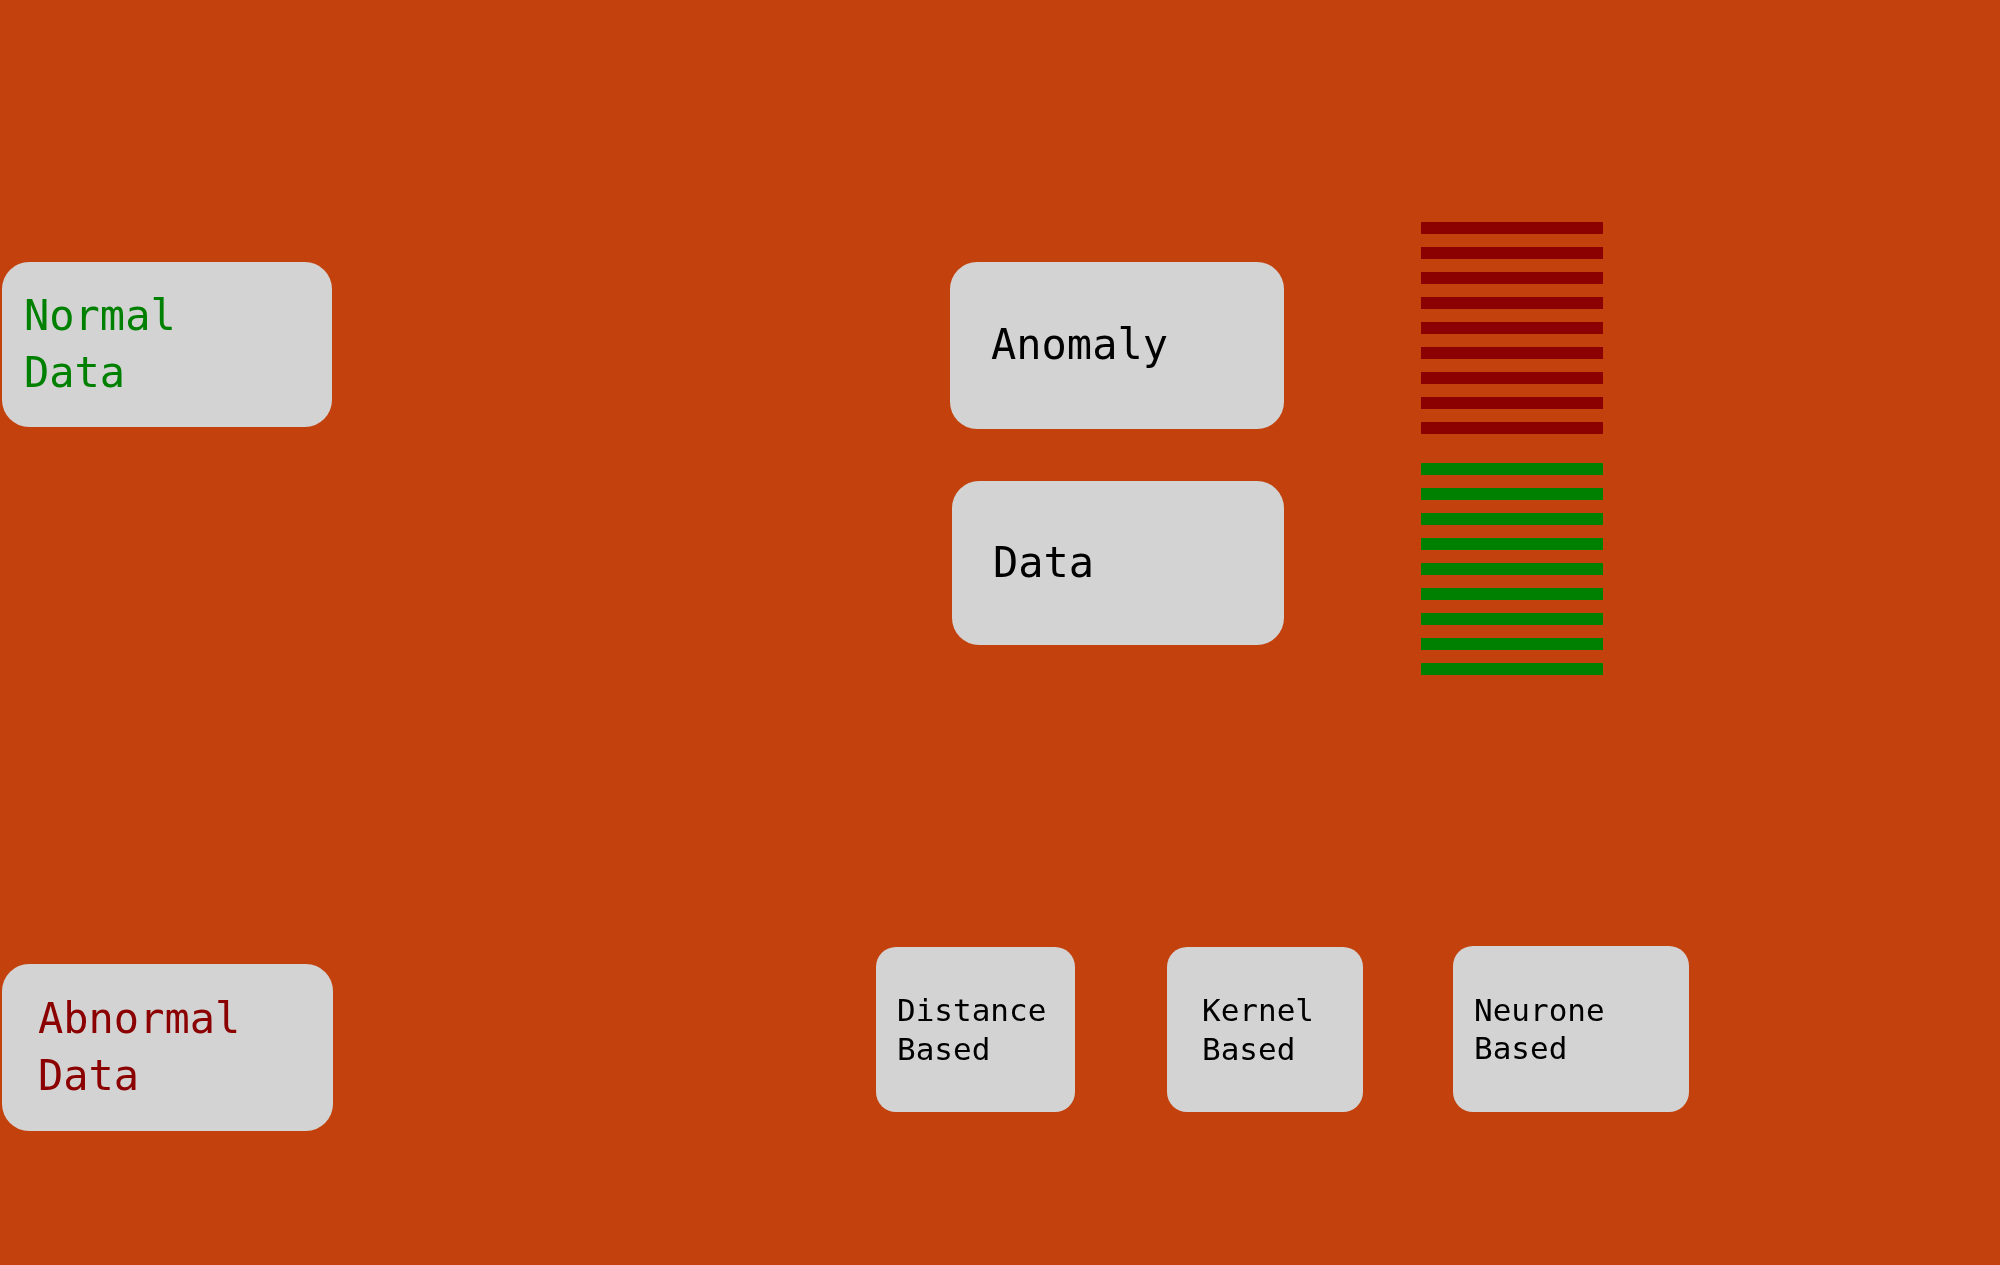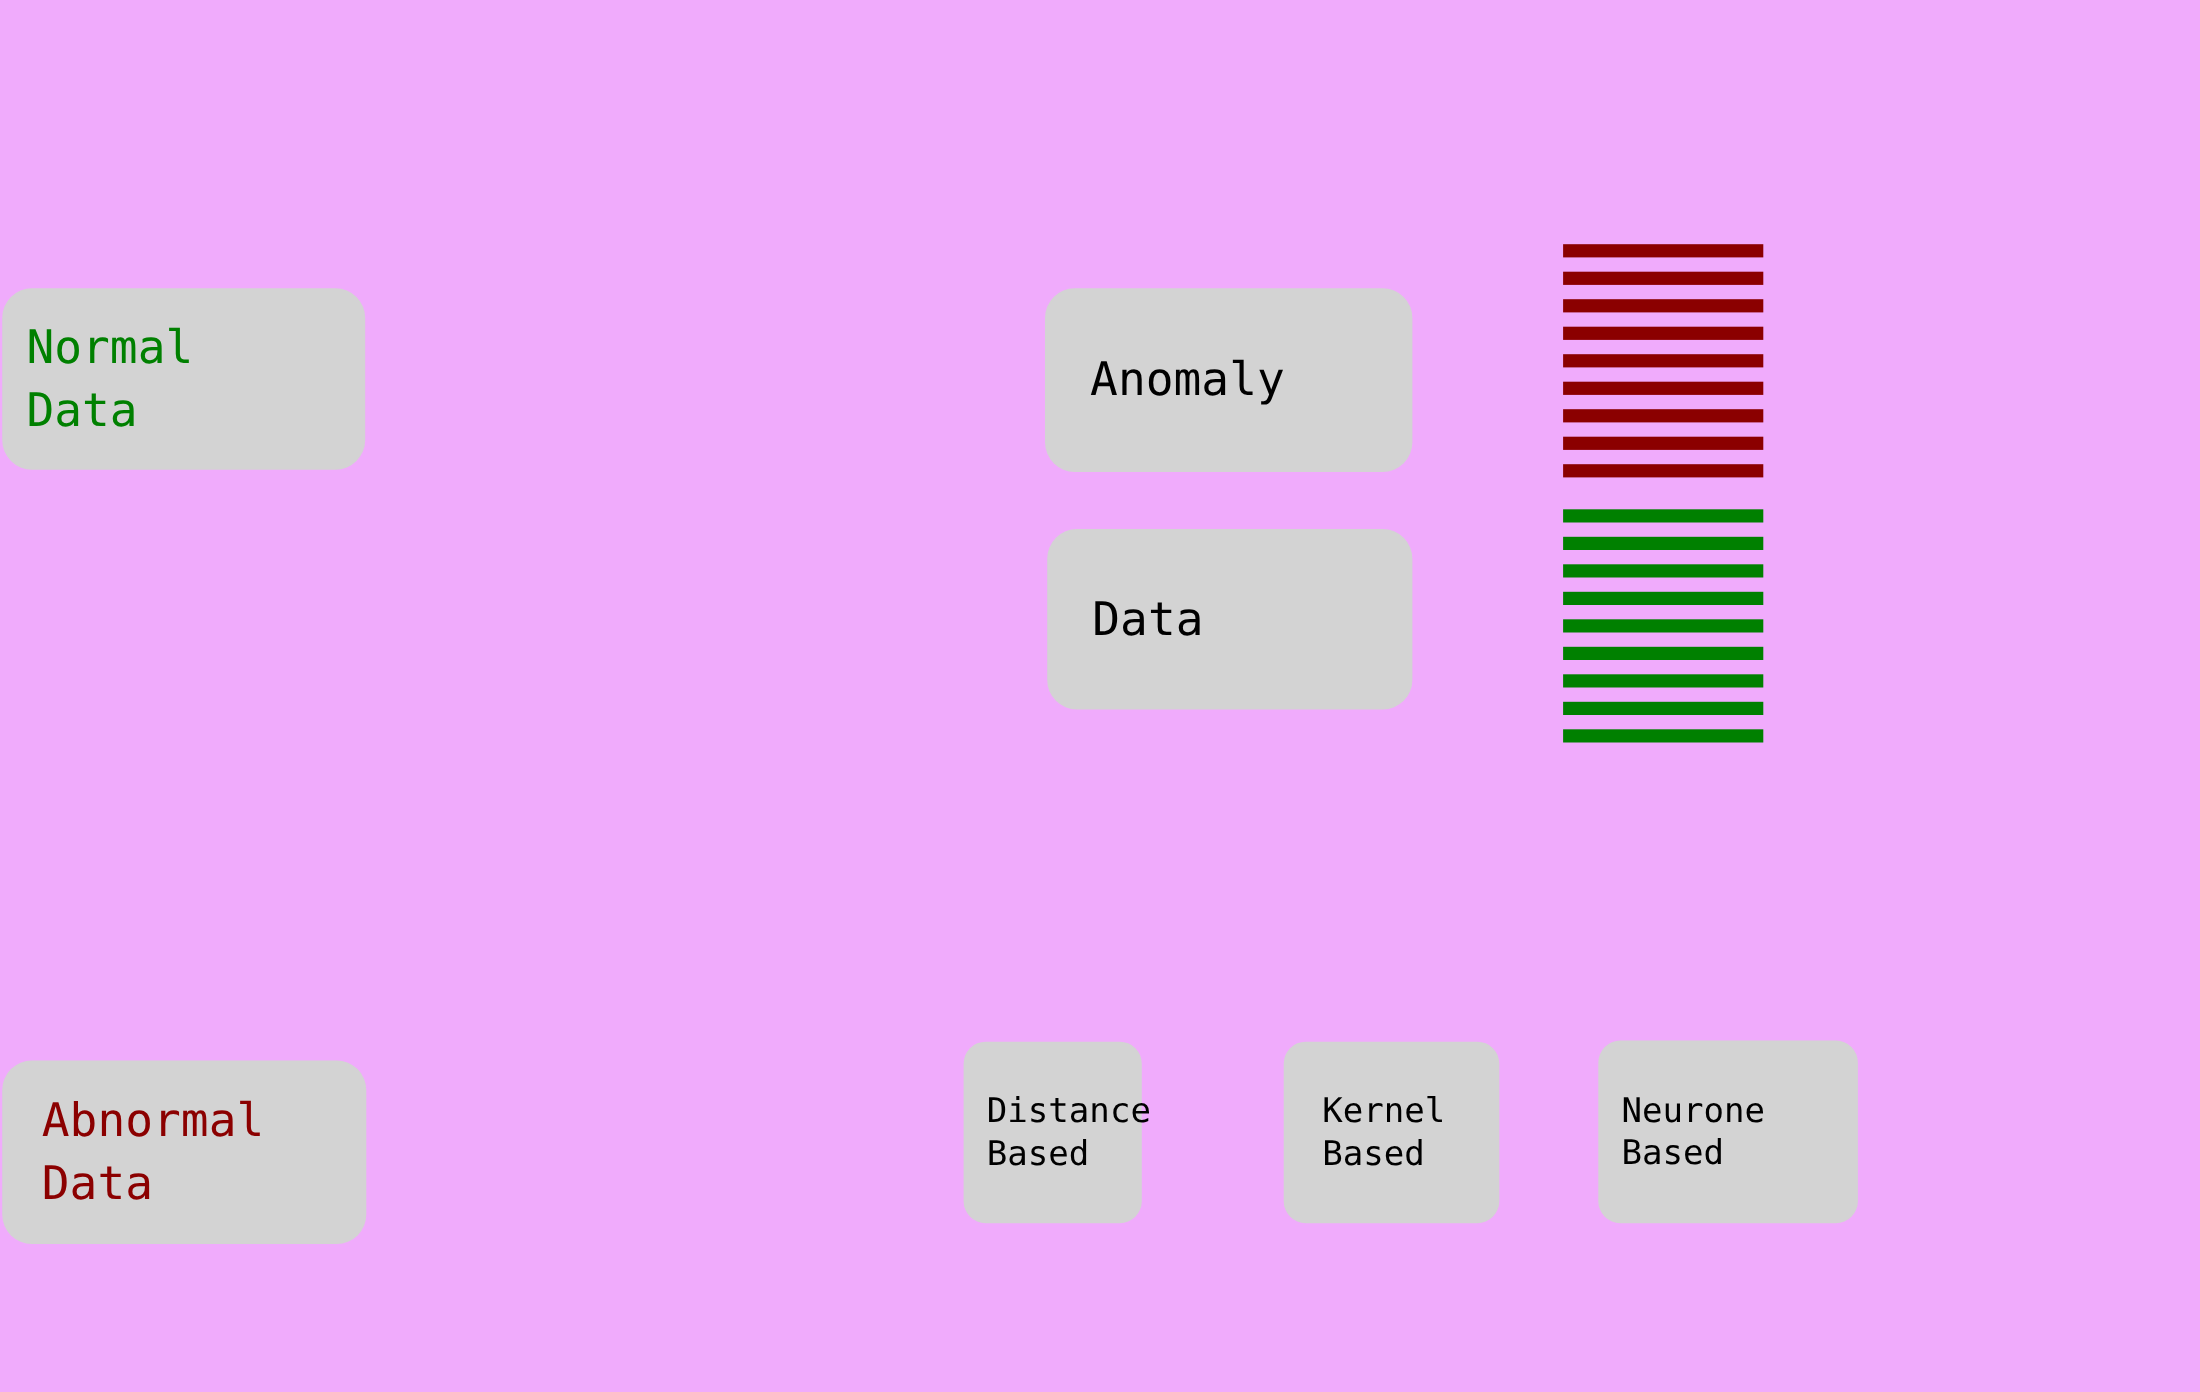--- a/index.html
+++ b/index.html
@@ -4,21 +4,21 @@
 <style>
   html, body {
     margin: 0;
     padding: 0;
     background: #000000;
   }
   .canvas {
     position: relative;
     width: 2000px;
     height: 1265px;
-    background: #f0abfc;
+    background: #c2410c;
     overflow: hidden;
     font-family: "DejaVu Sans Mono", "Liberation Mono", monospace;
   }
   .box {
     position: absolute;
     background: #d3d3d3;
     display: flex;
     flex-direction: column;
     justify-content: center;
     align-items: flex-start;
@@ -36,21 +36,21 @@
   }
   .box .line {
     display: block;
     white-space: pre;
   }
   
   #box-normal    { left: 2px;    top: 262px; width: 330px; height: 165px; padding-left: 22px; color: #008000; }
   #box-abnormal  { left: 2px;    top: 964px; width: 331px; height: 167px; padding-left: 36px; color: #8B0000; }
   #box-anomgen   { left: 950px;  top: 262px; width: 334px; height: 167px; padding-left: 41px; color: #000000; }
   #box-augmenter { left: 952px;  top: 481px; width: 332px; height: 164px; padding-left: 41px; color: #000000; }
-  #box-distance  { left: 876px;  top: 947px; width: 162px; height: 165px; padding-left: 21px; color: #000000; }
+  #box-distance  { left: 876px;  top: 947px; width: 199px; height: 165px; padding-left: 21px; color: #000000; }
   #box-kernel    { left: 1167px; top: 947px; width: 196px; height: 165px; padding-left: 35px; color: #000000; }
   #box-neurone   { left: 1453px; top: 946px; width: 236px; height: 166px; padding-left: 21px; color: #000000; }
 
   .stripes {
     position: absolute;
     left: 1421px;
     width: 182px;
     display: flex;
     flex-direction: column;
     gap: 13px;

